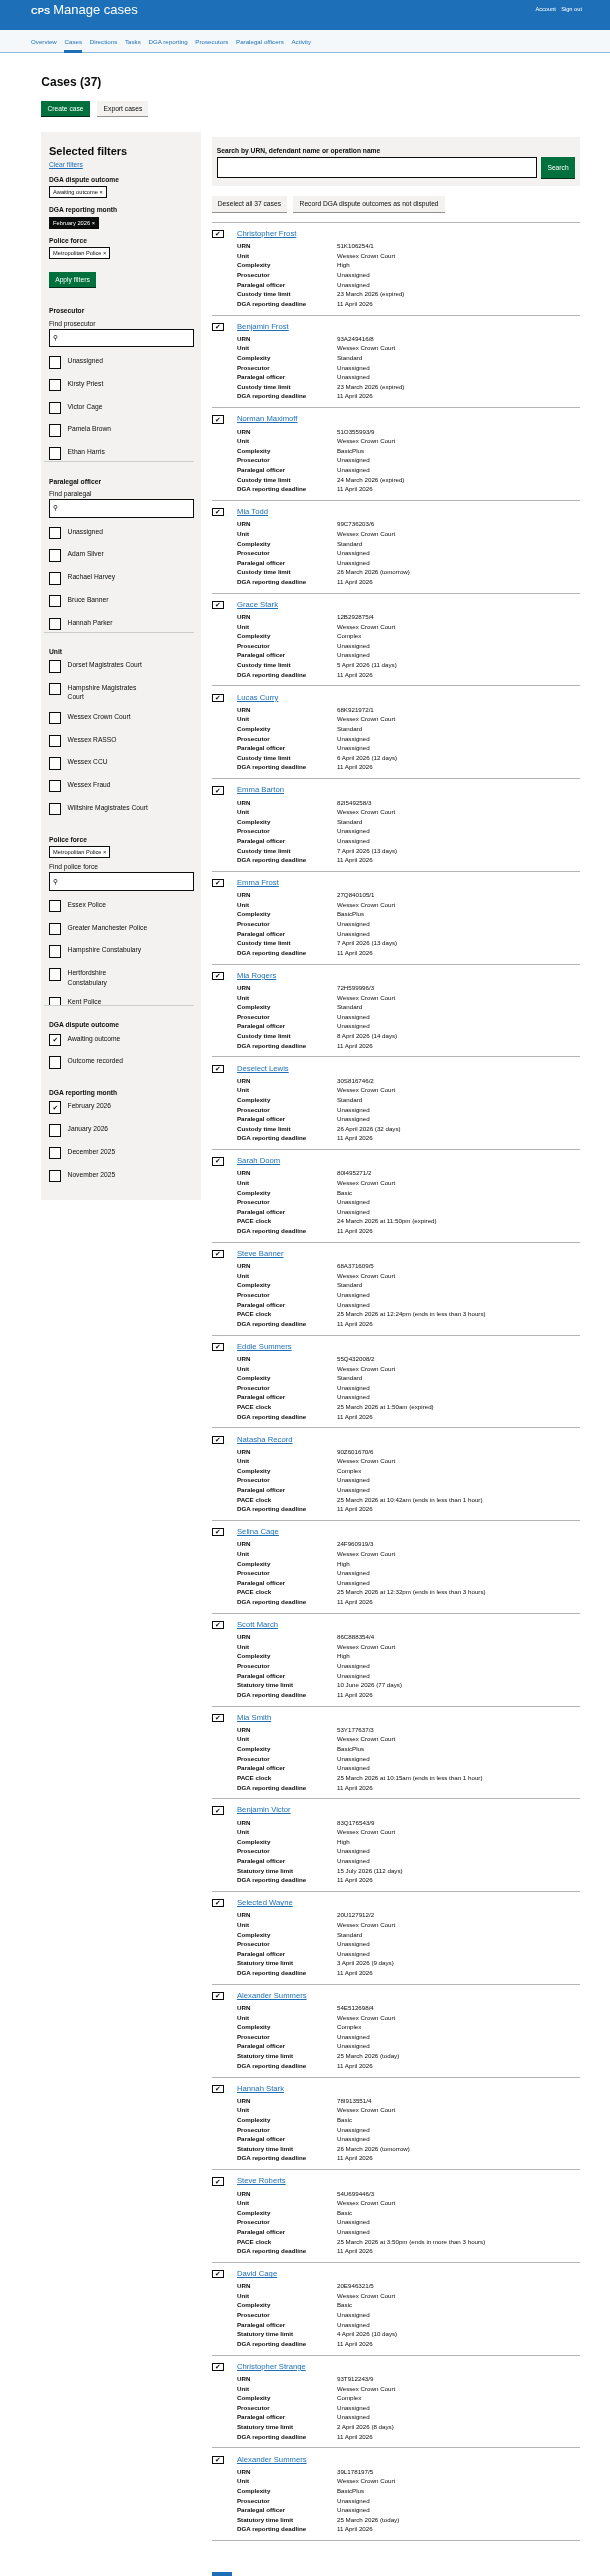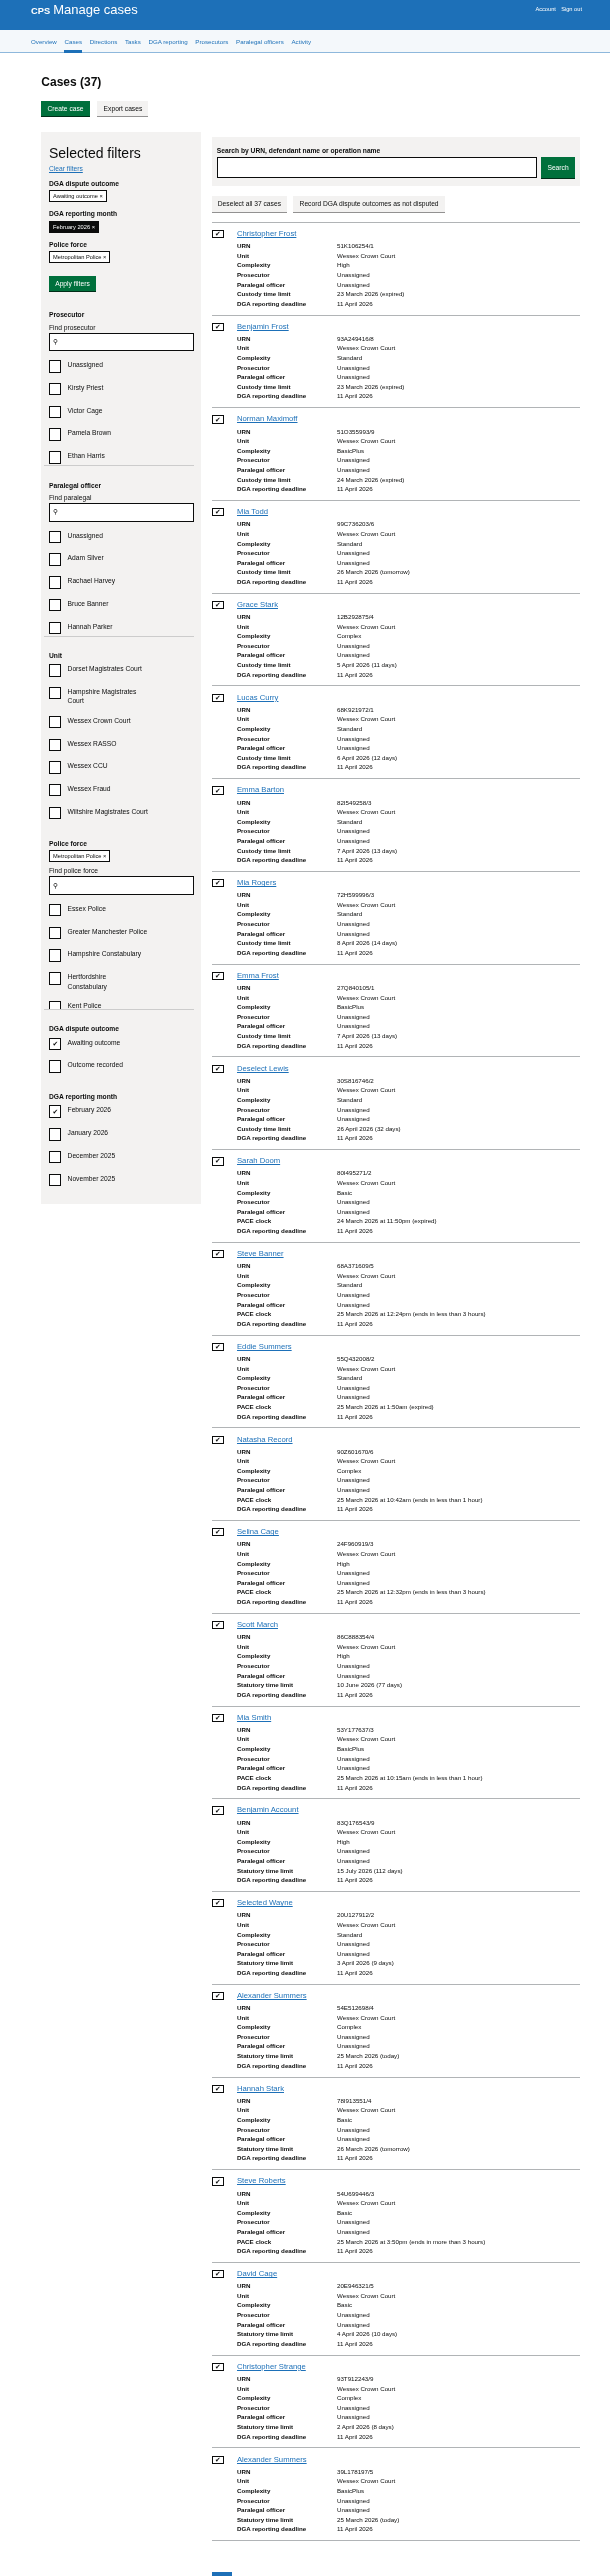--- a/index.html
+++ b/index.html
@@ -15,21 +15,21 @@
 .nav a{text-decoration:none;font-size:6.2px;color:#1d70b8;position:relative;height:23px;display:flex;align-items:center}
 .nav a.active::after{content:"";position:absolute;left:0;right:0;bottom:-0.5px;height:2.6px;background:#1d70b8}
 .wrap{padding:0 31px}
 h1{font-size:12px;font-weight:700;margin:21.6px 0 12.4px 10.3px}
 .topbtns{display:flex;gap:7.7px;margin-left:10.3px}
 .btn{border:none;font-family:inherit;font-size:6.7px;padding:4.1px 6.2px;cursor:pointer}
 .btn-green{background:#00703c;color:#fff;box-shadow:0 1px 0 #002d18}
 .btn-grey{background:#f3f2f1;color:#0b0c0c;box-shadow:0 1px 0 #929191}
 .layout{display:flex;gap:10.3px;margin:15.5px 0 0 10.3px}
 .filters{width:160px;background:#f3f2f1;padding:13px 7.7px 7.7px 7.7px;flex-shrink:0;align-self:flex-start}
-.filters h2{font-size:14px;font-weight:400;margin-bottom:4.1px}
+.filters h2{font-size:11px;font-weight:700;margin-bottom:4.1px}
 .f-h3{font-size:6.7px;font-weight:700;margin:8.2px 0 3.1px}
 .tag{display:inline-block;border:0.5px solid #0b0c0c;background:#fff;font-size:5.7px;padding:2.1px 3.1px;cursor:pointer}
 .tag.dark{background:#0b0c0c;color:#fff}
 .find-lbl{font-size:6.7px;margin:5.2px 0 2.1px}
 .find{border:1px solid #0b0c0c;background:#fff;height:18.5px;display:flex;align-items:center;padding-left:3.1px}
 .scrollbox{max-height:111px;overflow:hidden;border-bottom:0.5px solid #ccc;margin:4.1px 0 15.5px -5.2px;padding-left:5.2px}
 .cb{display:flex;align-items:flex-start;gap:6.2px;font-size:6.7px;margin:5.2px 0 10.3px;line-height:1.4}
 .box{width:12.4px;height:12.4px;border:1px solid #0b0c0c;background:#fff;flex-shrink:0;display:flex;align-items:center;justify-content:center;font-size:6.7px}
 .main{flex:1}
 .searchpanel{background:#f3f2f1;padding:10.3px 5.2px 8.2px 5.2px;margin-top:5.2px}
@@ -492,20 +492,54 @@
               </div>
               <div class="row">
                 <span class="k">DGA reporting deadline</span>
                 <span>11 April 2026</span>
               </div>
             </div>
           </div>
           <div class="card">
             <span class="box">✔</span>
             <div>
+              <a href="#" class="card-title">Emma Frost</a>
+              <div class="row">
+                <span class="k">URN</span>
+                <span>27Q840105/1</span>
+              </div>
+              <div class="row">
+                <span class="k">Unit</span>
+                <span>Wessex Crown Court</span>
+              </div>
+              <div class="row">
+                <span class="k">Complexity</span>
+                <span>BasicPlus</span>
+              </div>
+              <div class="row">
+                <span class="k">Prosecutor</span>
+                <span>Unassigned</span>
+              </div>
+              <div class="row">
+                <span class="k">Paralegal officer</span>
+                <span>Unassigned</span>
+              </div>
+              <div class="row">
+                <span class="k">Custody time limit</span>
+                <span>7 April 2026 (13 days)</span>
+              </div>
+              <div class="row">
+                <span class="k">DGA reporting deadline</span>
+                <span>11 April 2026</span>
+              </div>
+            </div>
+          </div>
+          <div class="card">
+            <span class="box">✔</span>
+            <div>
               <a href="#" class="card-title">Mia Rogers</a>
               <div class="row">
                 <span class="k">URN</span>
                 <span>72H599996/3</span>
               </div>
               <div class="row">
                 <span class="k">Unit</span>
                 <span>Wessex Crown Court</span>
               </div>
               <div class="row">
@@ -526,54 +560,20 @@
               </div>
               <div class="row">
                 <span class="k">DGA reporting deadline</span>
                 <span>11 April 2026</span>
               </div>
             </div>
           </div>
           <div class="card">
             <span class="box">✔</span>
             <div>
-              <a href="#" class="card-title">Emma Frost</a>
-              <div class="row">
-                <span class="k">URN</span>
-                <span>27Q840105/1</span>
-              </div>
-              <div class="row">
-                <span class="k">Unit</span>
-                <span>Wessex Crown Court</span>
-              </div>
-              <div class="row">
-                <span class="k">Complexity</span>
-                <span>BasicPlus</span>
-              </div>
-              <div class="row">
-                <span class="k">Prosecutor</span>
-                <span>Unassigned</span>
-              </div>
-              <div class="row">
-                <span class="k">Paralegal officer</span>
-                <span>Unassigned</span>
-              </div>
-              <div class="row">
-                <span class="k">Custody time limit</span>
-                <span>7 April 2026 (13 days)</span>
-              </div>
-              <div class="row">
-                <span class="k">DGA reporting deadline</span>
-                <span>11 April 2026</span>
-              </div>
-            </div>
-          </div>
-          <div class="card">
-            <span class="box">✔</span>
-            <div>
               <a href="#" class="card-title">Deselect Lewis</a>
               <div class="row">
                 <span class="k">URN</span>
                 <span>30S816746/2</span>
               </div>
               <div class="row">
                 <span class="k">Unit</span>
                 <span>Wessex Crown Court</span>
               </div>
               <div class="row">
@@ -832,21 +832,21 @@
               </div>
               <div class="row">
                 <span class="k">DGA reporting deadline</span>
                 <span>11 April 2026</span>
               </div>
             </div>
           </div>
           <div class="card">
             <span class="box">✔</span>
             <div>
-              <a href="#" class="card-title">Benjamin Account</a>
+              <a href="#" class="card-title">Benjamin Victor</a>
               <div class="row">
                 <span class="k">URN</span>
                 <span>83Q176543/9</span>
               </div>
               <div class="row">
                 <span class="k">Unit</span>
                 <span>Wessex Crown Court</span>
               </div>
               <div class="row">
                 <span class="k">Complexity</span>

